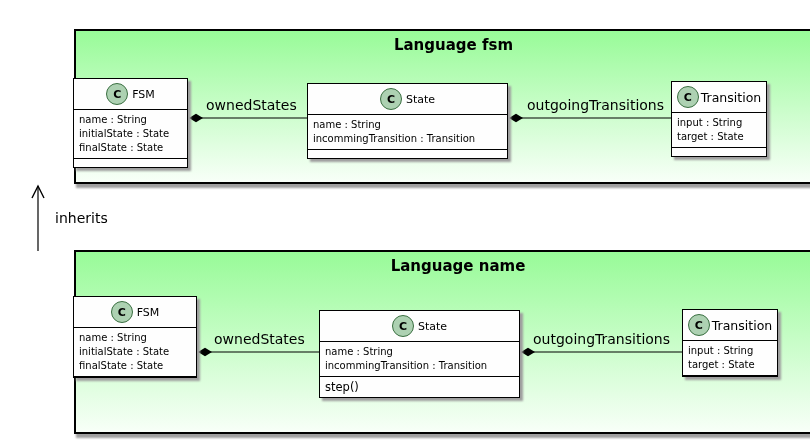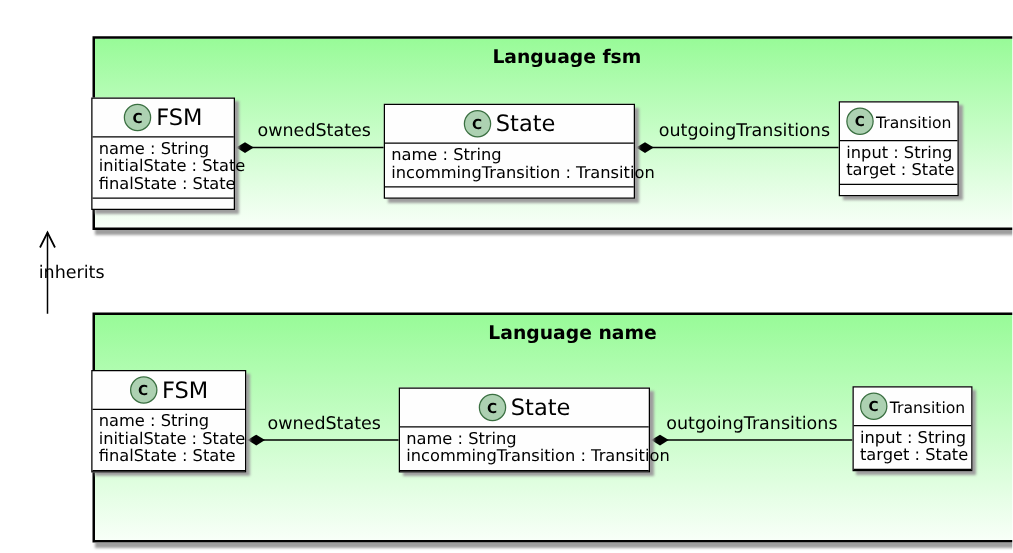--- a/index.html
+++ b/index.html
@@ -36,24 +36,24 @@
   .cls-title{
     display:flex;align-items:center;justify-content:center;gap:4px;
     padding:4px 5px;border-bottom:1px solid var(--border);
   }
   .circ{
     width:20px;height:20px;border-radius:50%;flex:0 0 20px;
     background:var(--circle-fill);border:1px solid var(--circle-border);
     display:flex;align-items:center;justify-content:center;
     font-weight:bold;font-size:11px;
   }
-  .cls-name{font-size:18px;white-space:nowrap;}
+  .cls-name{font-size:11px;white-space:nowrap;}
   .cls-attrs{
     border-bottom:1px solid var(--border);
-    padding:3px 5px;font-size:13px;line-height:14px;white-space:nowrap;
+    padding:3px 5px;font-size:10px;line-height:14px;white-space:nowrap;
   }
   .cls-methods{
     padding:3px 5px;font-size:11.5px;line-height:14px;white-space:nowrap;min-height:7px;
   }
   .cls-methods.empty{padding:0;min-height:8px;}
   .edge-label{
     position:absolute;font-size:14px;white-space:nowrap;
   }
 </style>
 </head>
@@ -138,32 +138,35 @@
 
   <div class="uml-class" style="left:319px;top:310px;width:201px;">
     <div class="cls-title">
       <span class="circ">C</span>
       <span class="cls-name">State</span>
     </div>
     <div class="cls-attrs">
       <div>name : String</div>
       <div>incommingTransition : Transition</div>
     </div>
+    <div class="cls-methods">
+      <div>step()</div>
+    </div>
   </div>
 
   <div class="uml-class" style="left:682px;top:309px;width:96px;">
     <div class="cls-title" style="gap:2px;padding:4px 3px;">
       <span class="circ">C</span>
       <span class="cls-name" style="font-size:12.5px;">Transition</span>
     </div>
     <div class="cls-attrs">
       <div>input : String</div>
       <div>target : State</div>
     </div>
   </div>
 
   <div class="edge-label" style="left:206px;top:97px;">ownedStates</div>
   <div class="edge-label" style="left:527px;top:97px;">outgoingTransitions</div>
   <div class="edge-label" style="left:214px;top:331px;">ownedStates</div>
   <div class="edge-label" style="left:533px;top:331px;">outgoingTransitions</div>
-  <div class="edge-label" style="left:31px;top:210px;">inherits</div>
+  <div class="edge-label" style="left:55px;top:210px;">inherits</div>
 
 </div>
 
 </body></html>

